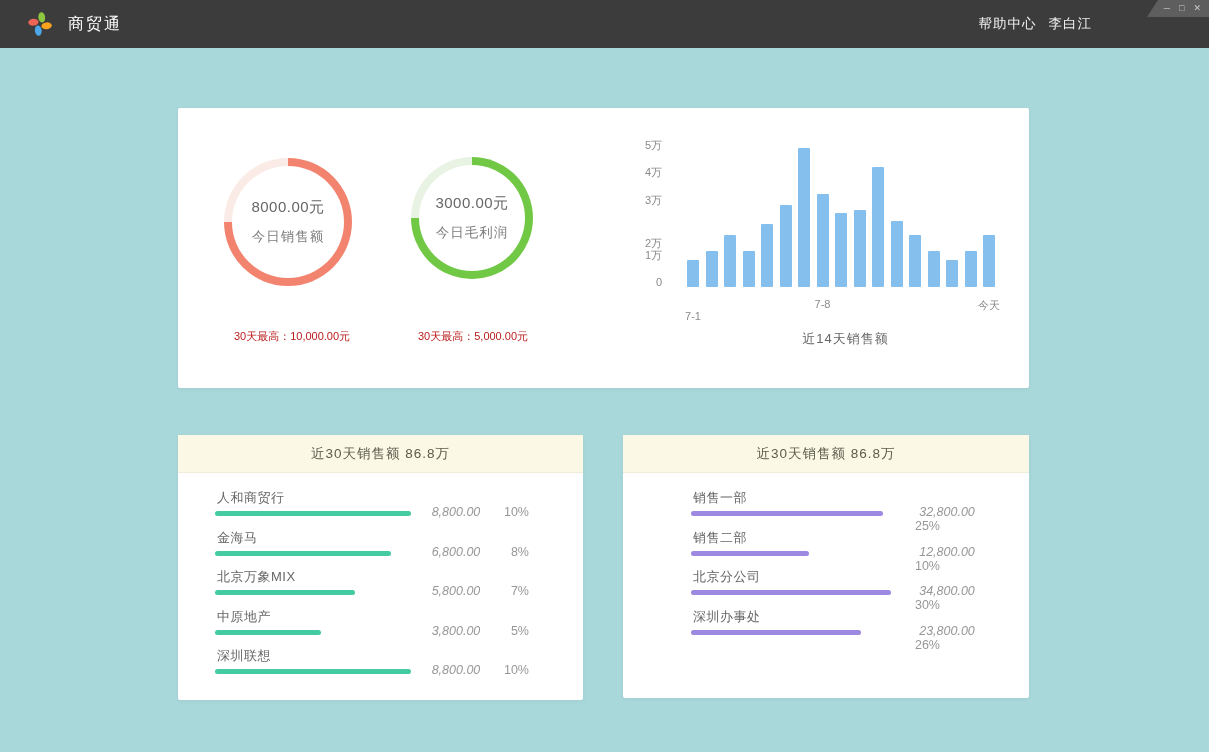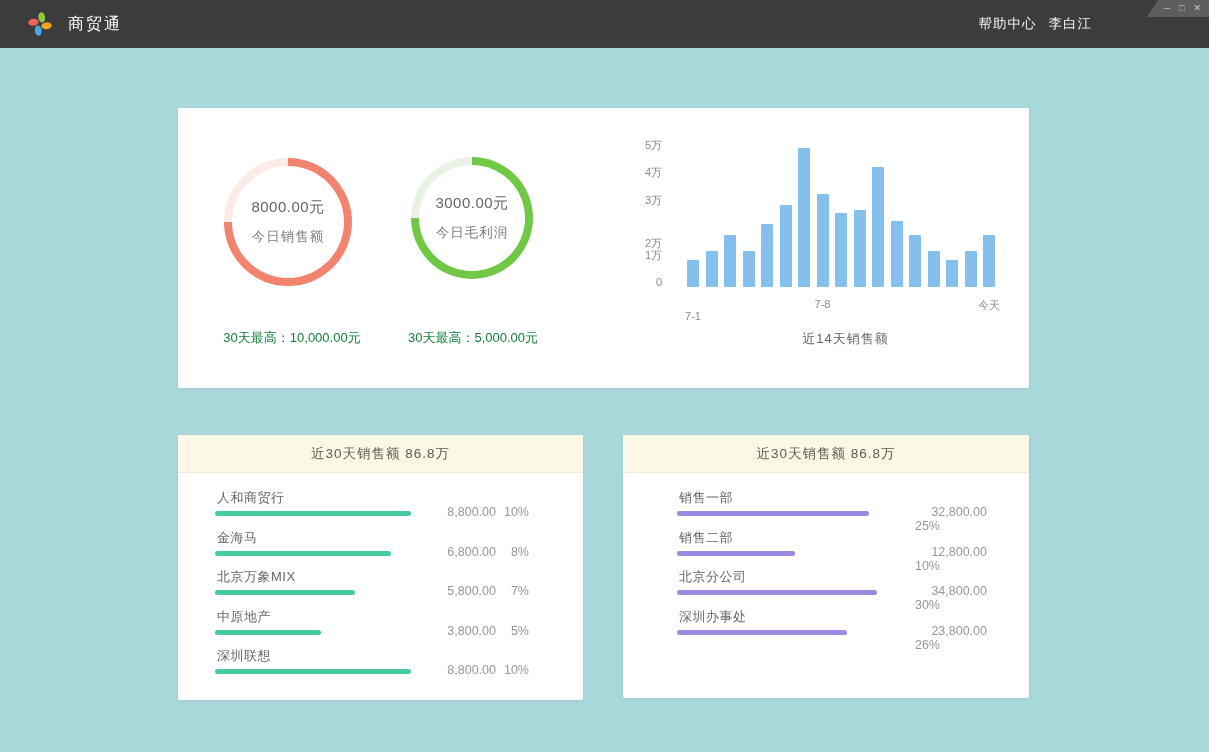--- a/index.html
+++ b/index.html
@@ -25,21 +25,21 @@
   .card-rank-right { left:623px; top:435px; width:406px; height:263px; }
 
   
   .ring { position:absolute; border-radius:50%; }
   .ring-inner { position:absolute; inset:8px; background:#fff; border-radius:50%;
                 display:flex; flex-direction:column; align-items:center; justify-content:center; gap:11px; }
   .ring-value { font-size:15px; color:#666; letter-spacing:0.5px; }
   .ring-label { font-size:13.5px; color:#7c7c7c; letter-spacing:1px; }
   .ring-1 { left:46px;  top:50px; width:128px; height:128px; }
   .ring-2 { left:233px; top:49px; width:122px; height:122px; }
-  .footnote { position:absolute; top:221px; width:212px; text-align:center; font-size:13px; color:#15803d; }
+  .footnote { position:absolute; top:221px; width:212px; text-align:center; font-size:11px; color:#b91c1c; }
   .footnote-1 { left:8px; }
   .footnote-2 { left:189px; }
 
   
   .yticks { position:absolute; left:440px; top:0; width:44px; height:200px; }
   .yticks span { position:absolute; right:0; width:44px; text-align:right;
                  font-size:11px; color:#8a8a8a; line-height:13px; }
   .bars { position:absolute; left:509px; bottom:101px; height:145px;
           display:flex; align-items:flex-end; gap:6.5px; }
   .bars div { width:12px; border-radius:1px; }
@@ -47,28 +47,28 @@
                   font-size:11px; color:#8a8a8a; white-space:nowrap; }
   .chart-title { position:absolute; left:560px; top:222px; width:215px; text-align:center;
                  font-size:13px; color:#666; letter-spacing:1px; }
 
   
   .rank-header { height:38px; background:#fbf8e6; border-bottom:1px solid #f0ecd9;
                  display:flex; align-items:center; justify-content:center;
                  font-size:13.5px; color:#5c5c4d; letter-spacing:1px; }
   .rank-body { position:relative; padding-top:15px; }
   .card-rank-left  .rank-body { padding-left:37px; }
-  .card-rank-right .rank-body { padding-left:54px; }
+  .card-rank-right .rank-body { padding-left:68px; }
   .rank-row { position:relative; height:39.5px; }
   .rank-name { position:absolute; left:2px; top:1px; font-size:13px; color:#666; letter-spacing:0.5px; }
   .rank-bar { position:absolute; left:0; top:23px; height:5px; border-radius:2.5px; }
   .rank-values { position:absolute; top:17px; display:flex; font-size:12.5px; color:#979797; }
   .card-rank-left  .rank-values { right:54px; }
   .card-rank-right .rank-values { right:42px;flex-direction:column; }
-  .rank-value  { width:80px; text-align:right; }
+  .rank-value  { width:80px; text-align:center;font-style:italic; }
   .rank-pct    { width:33px; text-align:right; }
 </style>
 </head>
 <body>
 
 <div class="titlebar">
   <svg class="logo" viewBox="0 0 26 26">
     <g transform="translate(13,13)">
       <g transform="rotate(15)">
         <ellipse cx="0" cy="-6.8" rx="3.4" ry="5.2" fill="#8dc63f" transform="rotate(-22 0 -6.8)"></ellipse>

